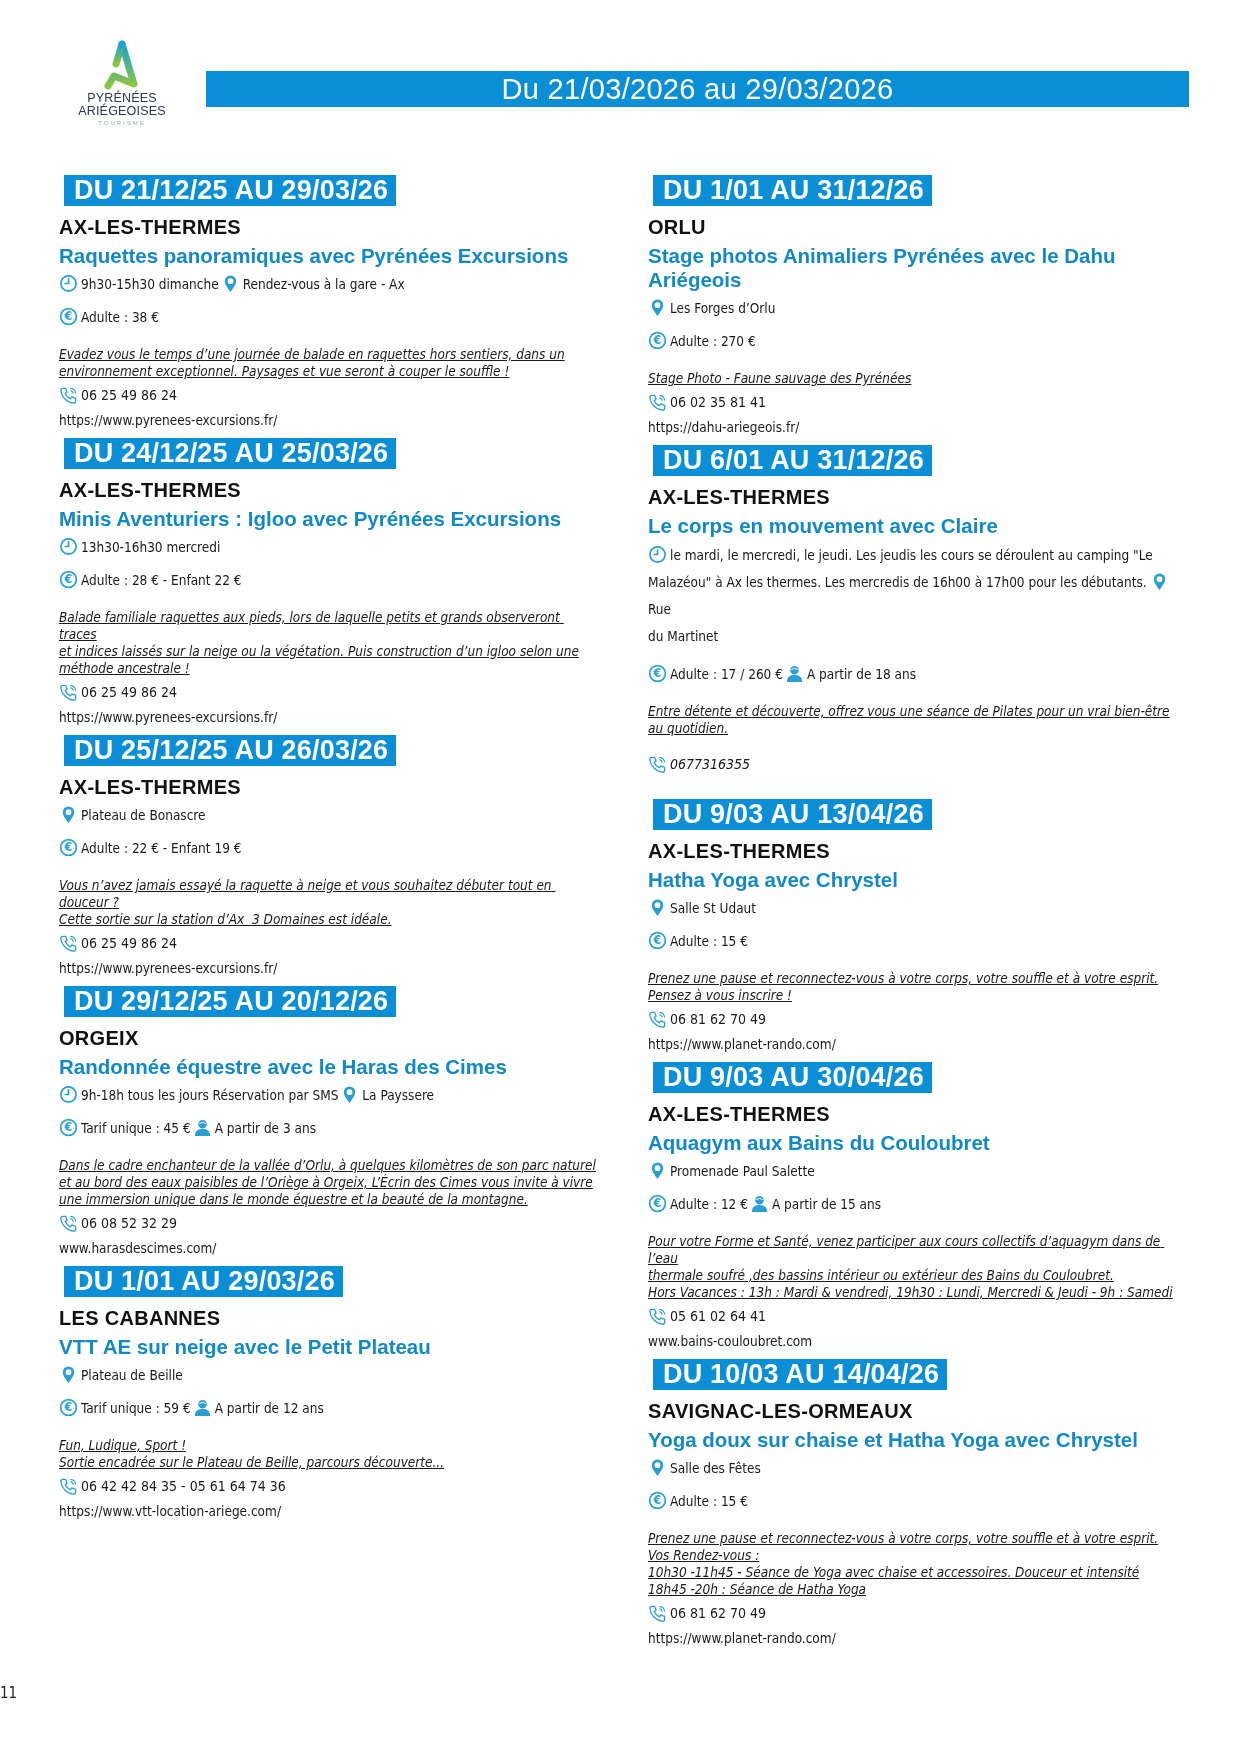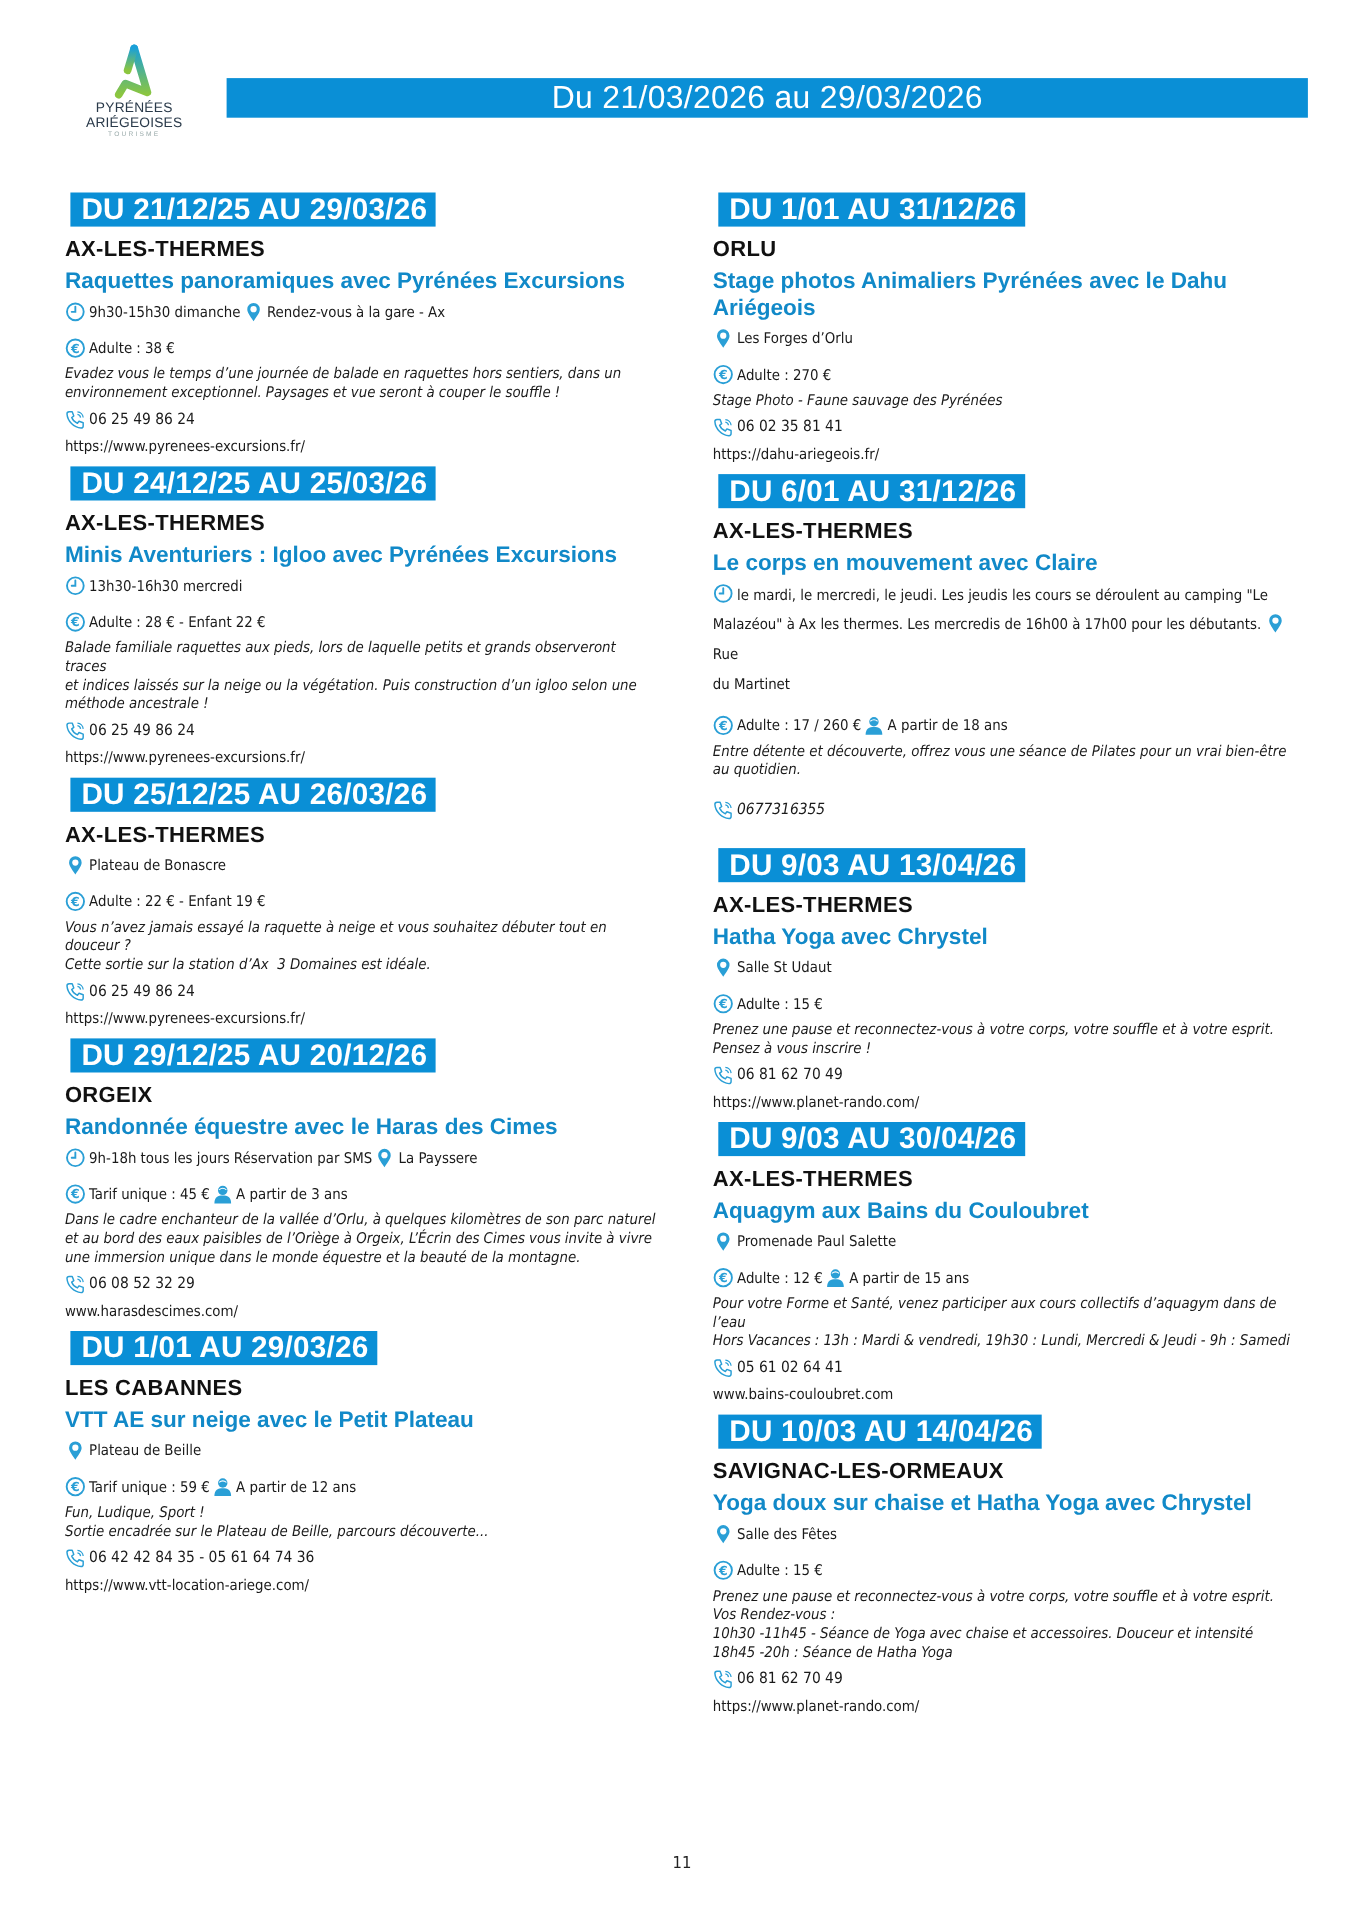--- a/index.html
+++ b/index.html
@@ -17,30 +17,30 @@
   .col.left { left: 59px; }
   .col.right { left: 648px; width: 545px; }
 
   .event { position: relative; }
   .date-badge { display: inline-block; background: #0a8fd6; color: #fff; font-family: "Liberation Sans", sans-serif; font-weight: bold; font-size: 27px; line-height: 31px; height: 31px; padding: 0 8px 0 10px; margin-left: 5px; letter-spacing: 0.2px; }
   .town { font-family: "Liberation Sans", sans-serif; font-weight: bold; font-size: 20px; color: #111; margin-top: 9px; line-height: 24px; letter-spacing: 0.3px; }
   .title { font-family: "Liberation Sans", sans-serif; font-weight: bold; font-size: 20.5px; color: #1189c8; line-height: 24px; margin-top: 5px; }
   .line { font-size: 13.5px; line-height: 18px; margin-top: 6px; display: flex; flex-wrap: wrap; align-items: center; }
   .line.gap { margin-top: 14px; }
   .line .seg { display: inline-flex; align-items: center; margin-right: 2px; }
-  .desc { font-style: italic; font-size: 13.5px; line-height: 17px; margin-top: 6px; color: #1a1a1a; }
+  .desc { font-style: italic; font-size: 13.5px; line-height: 17px; margin-top: 20px; color: #1a1a1a; text-decoration: underline; }
   .desc div { white-space: pre-wrap; }
   .phone { font-size: 14px; line-height: 18px; margin-top: 6px; display: flex; }
   .phone.gap { margin-top: 18px; font-style: italic; }
   .url { font-size: 13.5px; line-height: 18px; margin-top: 6px; margin-bottom: 9px; }
   .icon { display: inline-block; width: 19px; height: 19px; margin-right: 3px; flex: 0 0 auto; }
   .ws-line { line-height: 27px; font-size: 13.5px; margin-top: 4px; }
   .ws-line .icon { vertical-align: -4px; }
 
-  .page-number { position: absolute; left: 0; width: 1240px; top: 1684px; text-align: center; font-size: 15px; color: #222; }
+  .page-number { position: absolute; left: 0; width: 1240px; top: 1684px; text-align: left; font-size: 15px; color: #222; }
 </style>
 </head>
 <body>
 
 <div class="logo">
   <svg width="44" height="52" viewBox="0 0 44 52">
     <defs>
       <linearGradient id="lg" x1="0" y1="0" x2="0" y2="1">
         <stop offset="0" stop-color="#1aa0d8"></stop>
         <stop offset="1" stop-color="#8cc63f"></stop>
@@ -397,20 +397,21 @@
   <svg viewBox="0 0 20 20" width="19" height="19">
               <circle cx="10" cy="6.5" r="4.5" fill="#2a9fd6"></circle>
               <path d="M2 19 C2 13 5.5 11.5 10 11.5 C14.5 11.5 18 13 18 19 Z" fill="#2a9fd6"></path>
               <path d="M6.5 6 Q10 3 13.5 6" fill="none" stroke="#fff" stroke-width="1"></path>
             </svg>
 </span>
           <span>A partir de 15 ans</span>
         </span>
       </div><div class="desc">
         <div>Pour votre Forme et Santé, venez participer aux cours collectifs d’aquagym dans de l’eau</div>
+        <div>thermale soufré ,des bassins intérieur ou extérieur des Bains du Couloubret.</div>
         <div>Hors Vacances : 13h : Mardi &amp; vendredi, 19h30 : Lundi, Mercredi &amp; Jeudi - 9h : Samedi</div>
       </div><div class="phone">
         <span class="icon">
   <svg viewBox="0 0 20 20" width="19" height="19">
             <path d="M4 2.5 L7 2.5 L8.5 6.5 L6.5 8 C7.5 10.5 9.5 12.5 12 13.5 L13.5 11.5 L17.5 13 L17.5 16 C17.5 17 16.5 18 15.5 18 C8.5 17.5 2.5 11.5 2 4.5 C2 3.5 3 2.5 4 2.5 Z" fill="none" stroke="#2a9fd6" stroke-width="1.4" stroke-linejoin="round"></path>
             <path d="M12 2.5 A6 6 0 0 1 17.5 8" fill="none" stroke="#2a9fd6" stroke-width="1.2"></path>
             <path d="M12 5 A3.5 3.5 0 0 1 15 8" fill="none" stroke="#2a9fd6" stroke-width="1.2"></path>
           </svg>
 </span>
         <span>05 61 02 64 41</span>

